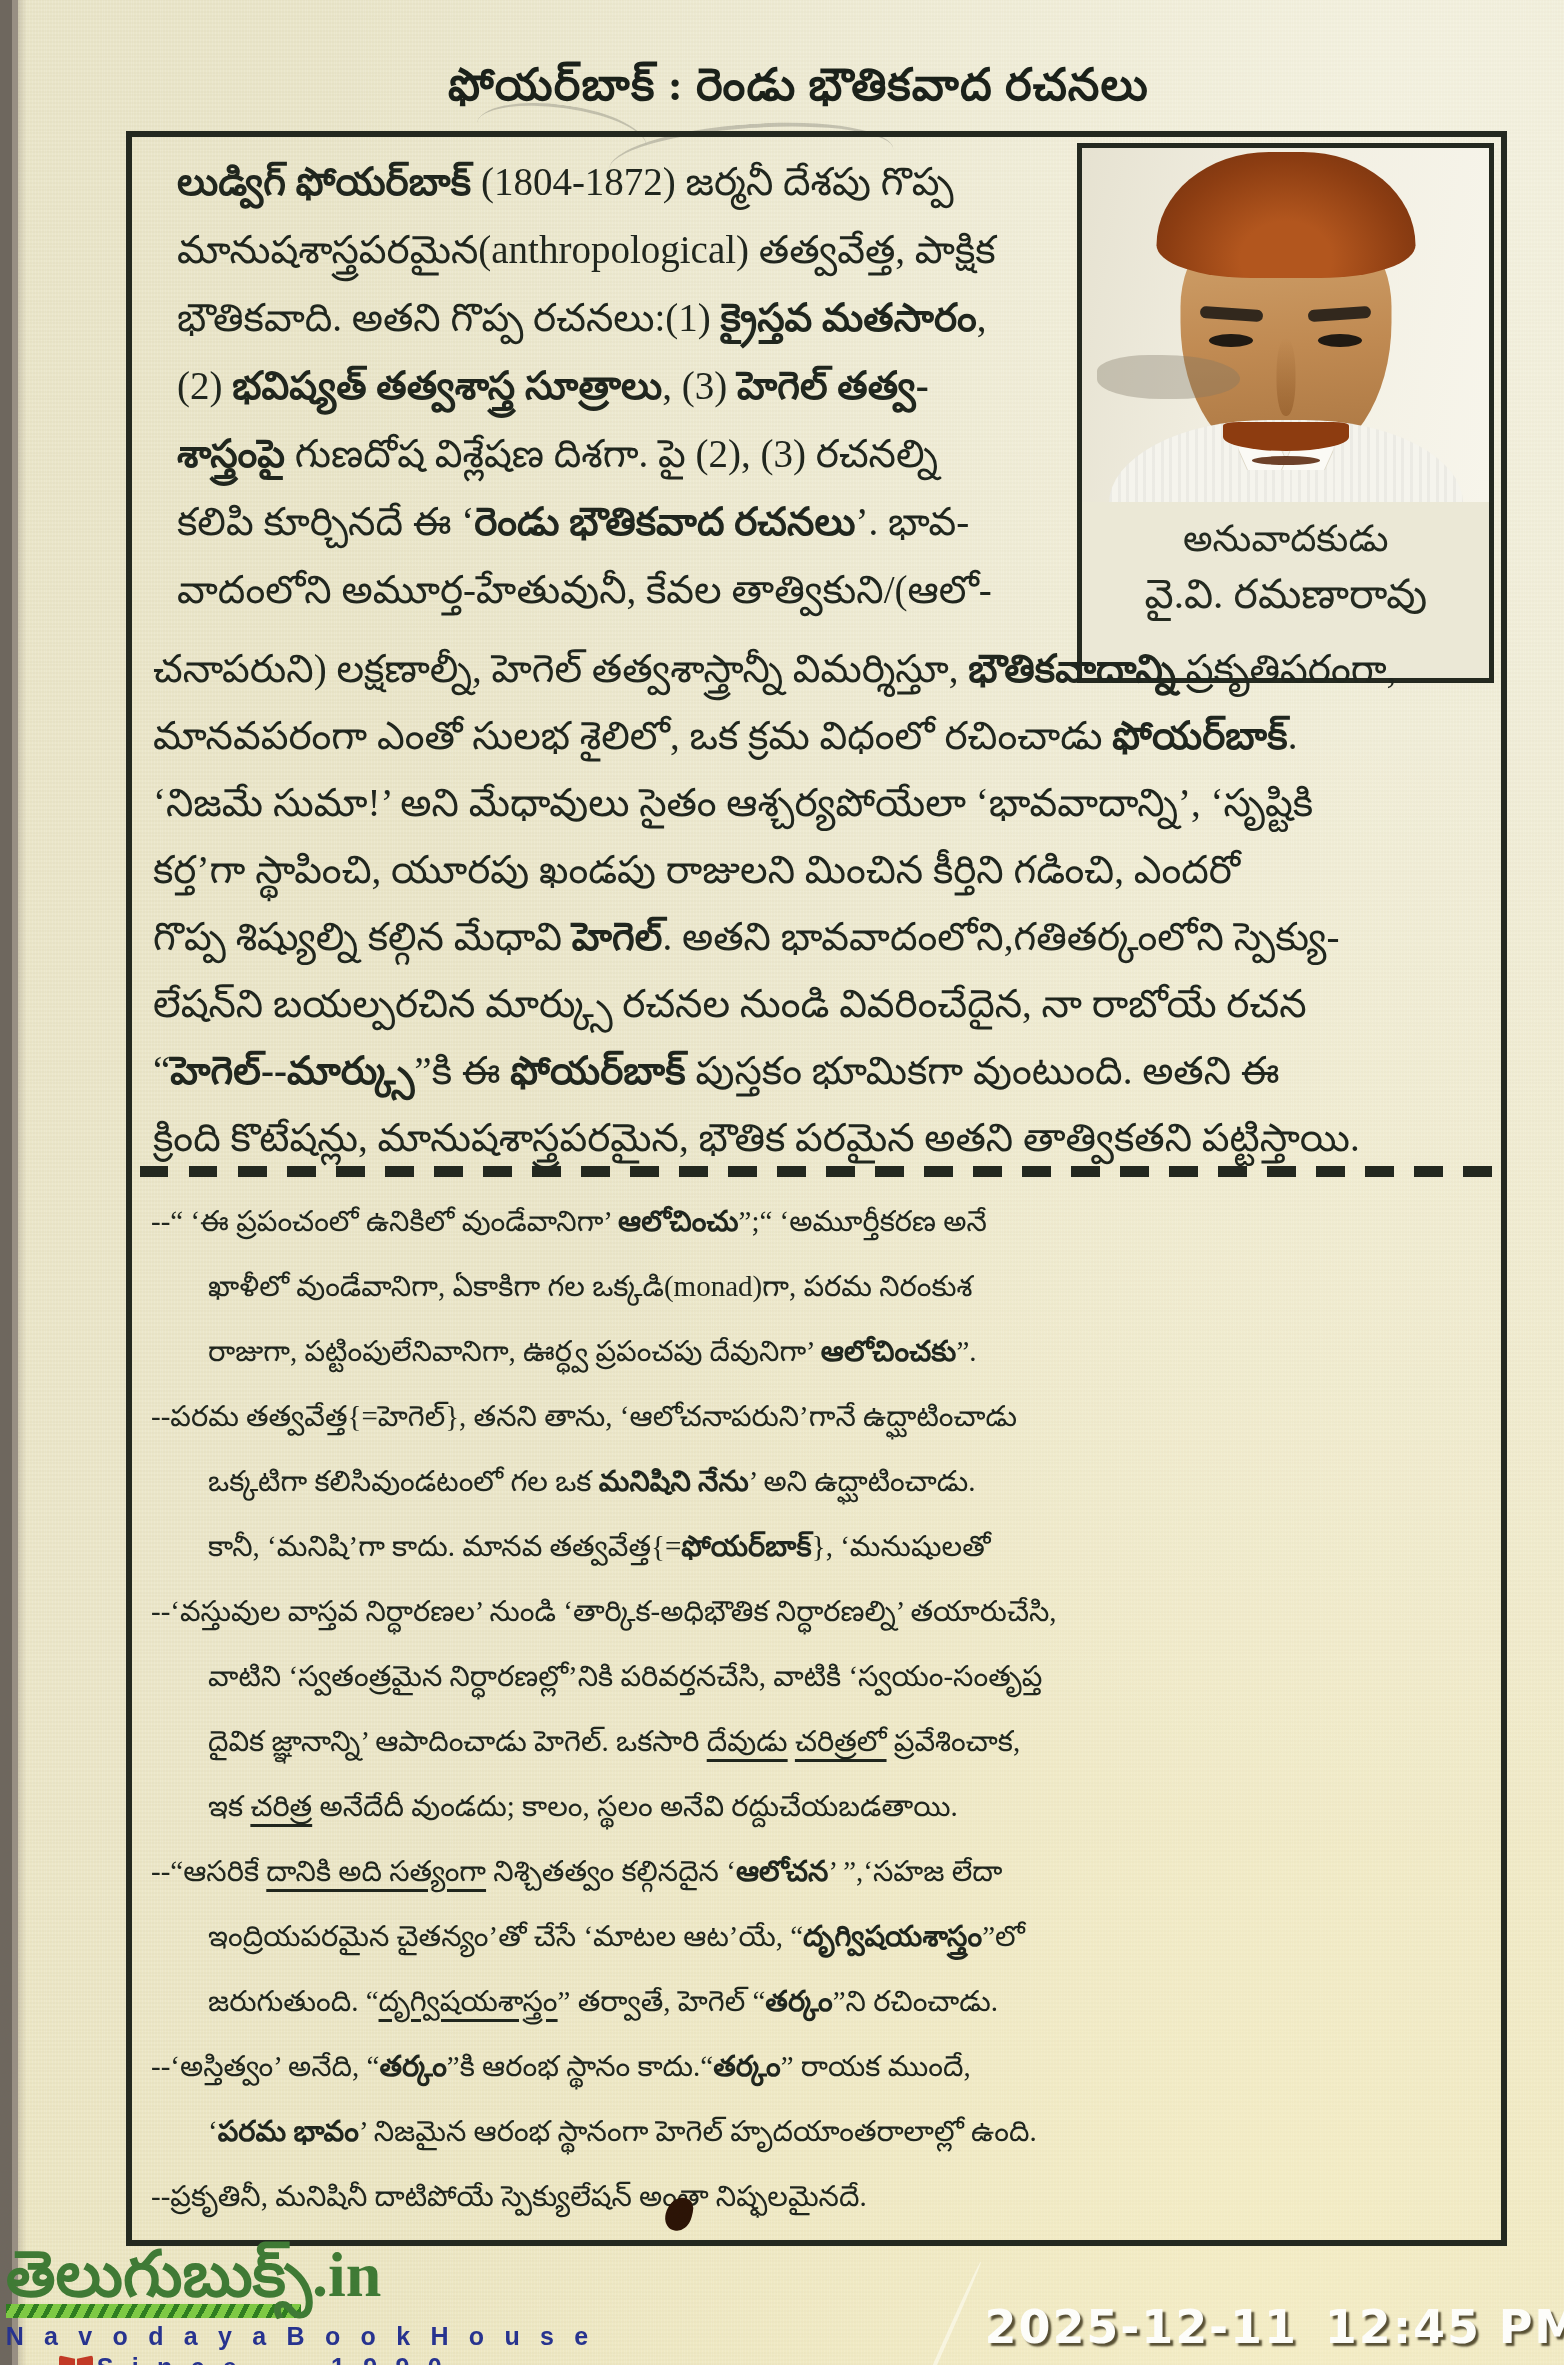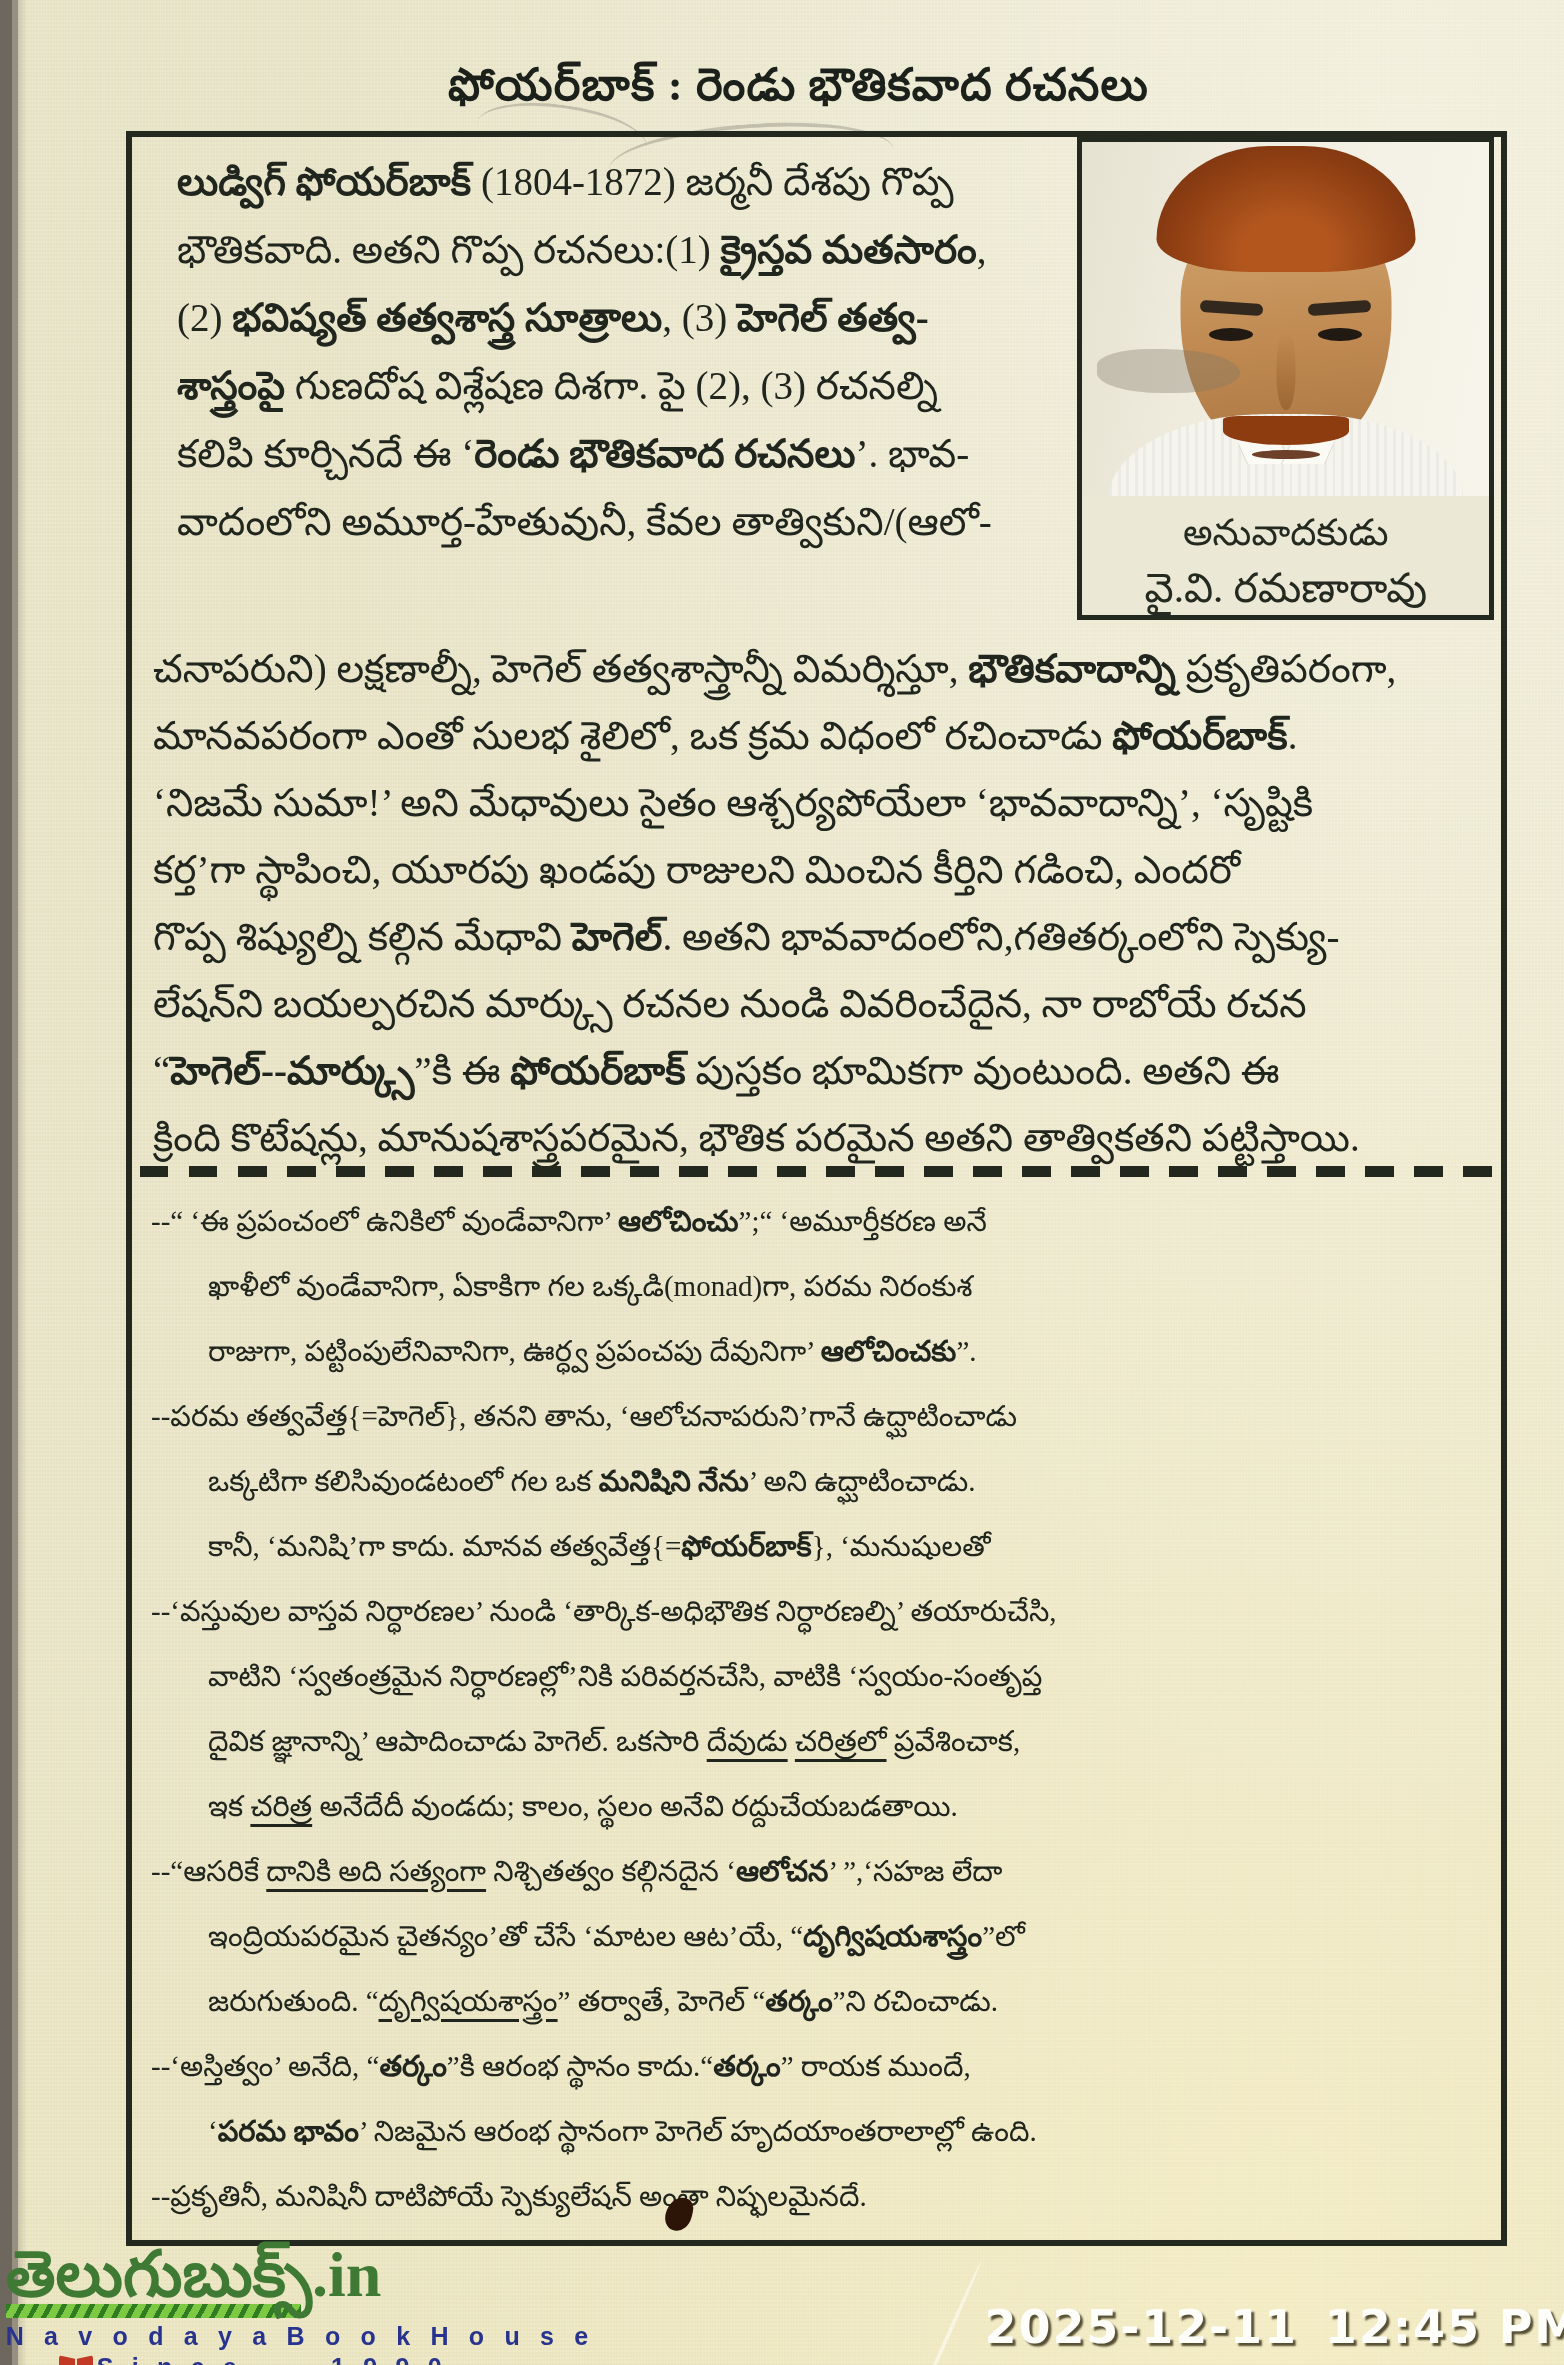--- a/index.html
+++ b/index.html
@@ -25,21 +25,21 @@
   .page-title{
     position:absolute;left:0;right:0;top:59px;text-align:center;
     font-size:45px;font-weight:bold;letter-spacing:1px;color:#1b211a;
   }
   .main-box{
     position:absolute;left:126px;top:131px;width:1381px;height:2115px;
     border:6.7px solid #242920;box-sizing:border-box;overflow:hidden;
   }
   
   .photo-box{
-    position:absolute;top:0;right:6.7px;width:417px;height:483px;
+    position:absolute;top:6px;right:6.7px;width:417px;height:540px;
     border:5.7px solid #242920;box-sizing:border-box;background:#ebe8d6;overflow:hidden;
   }
   .photo{
     position:relative;height:354px;overflow:hidden;
     background:linear-gradient(100deg,#e6e2d1,#f1eee1 40%,#f7f5eb);
   }
   .p-face{position:absolute;left:50%;top:55px;transform:translateX(-50%);width:211px;height:259px;
     background:linear-gradient(175deg,#d0a26c 8%,#c08a52 55%,#a97541);
     border-radius:46% 46% 44% 44% / 40% 40% 54% 54%;}
   .p-hair{position:absolute;left:50%;top:3.8px;transform:translateX(-50%);width:259px;height:126px;
@@ -107,20 +107,21 @@
 <div class="page">
   <div class="scan-edge"></div>
   <div class="pencil-mark pm1"></div>
   <div class="pencil-mark pm2"></div>
 
   <div class="page-title">ఫోయర్‌బాక్ : రెండు భౌతికవాద రచనలు</div>
 
   <div class="main-box">
     <div class="intro-col">
         <div class="tl"><b>లుడ్విగ్ ఫోయర్‌బాక్</b> (1804-1872) జర్మనీ దేశపు గొప్ప</div>
+        <div class="tl">మానుషశాస్త్రపరమైన(anthropological) తత్వవేత్త, పాక్షిక</div>
         <div class="tl">భౌతికవాది. అతని గొప్ప రచనలు:(1) <b>క్రైస్తవ మతసారం</b>,</div>
         <div class="tl">(2) <b>భవిష్యత్ తత్వశాస్త్ర సూత్రాలు</b>, (3) <b>హెగెల్ తత్వ-</b></div>
         <div class="tl"><b>శాస్త్రంపై</b> గుణదోష విశ్లేషణ దిశగా. పై (2), (3) రచనల్ని</div>
         <div class="tl">కలిపి కూర్చినదే ఈ ‘<b>రెండు భౌతికవాద రచనలు</b>’. భావ-</div>
         <div class="tl">వాదంలోని అమూర్త-హేతువునీ, కేవల తాత్వికుని/(ఆలో-</div>
       </div>
 
     <div class="photo-box">
       <div class="photo">
         <div class="p-face"></div>

